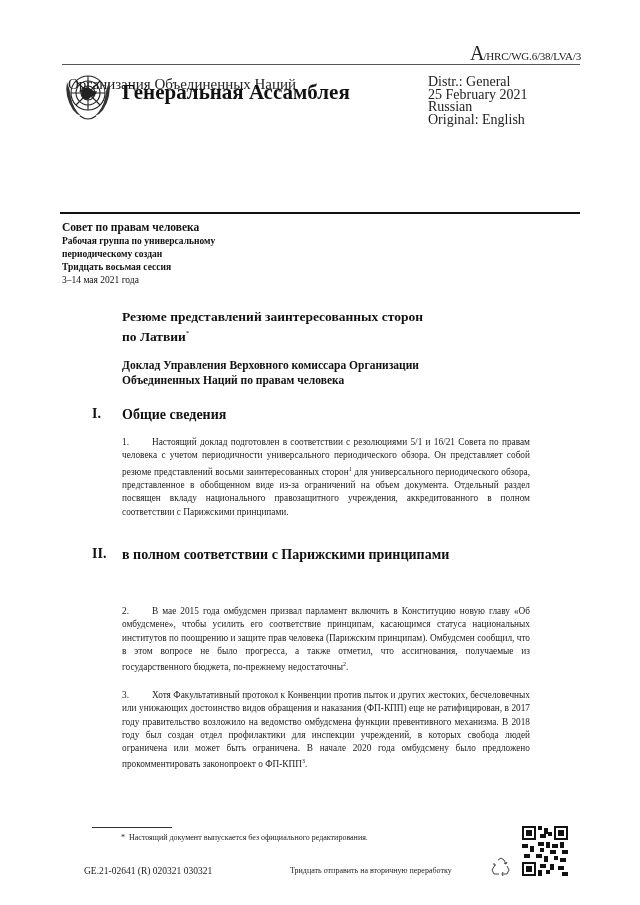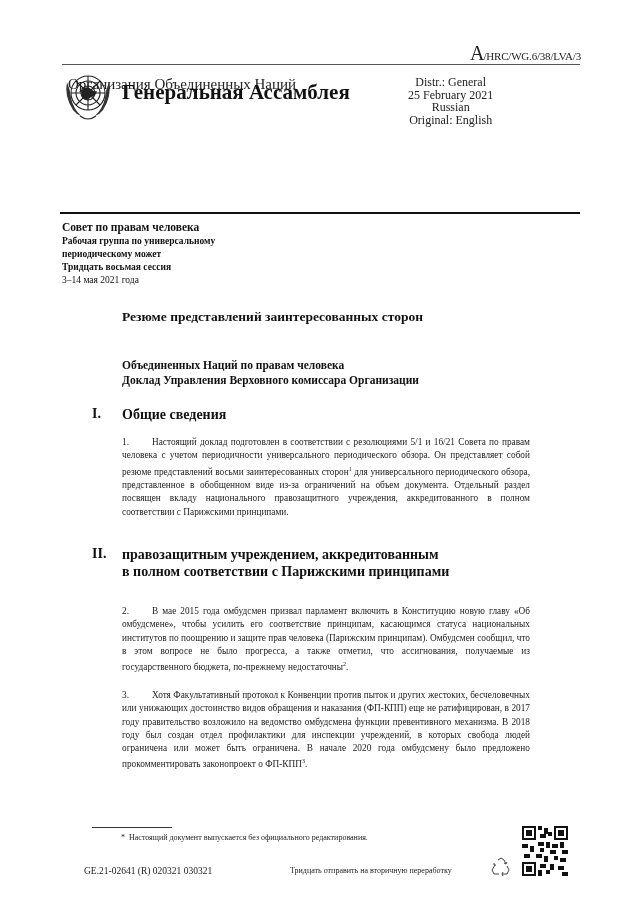--- a/index.html
+++ b/index.html
@@ -5,21 +5,21 @@
   html, body { margin: 0; padding: 0; background: #ffffff; }
   body { width: 640px; height: 905px; position: relative; overflow: hidden;
          font-family: "Liberation Serif", "DejaVu Serif", serif; color: #1a1a1a; }
   .abs { position: absolute; }
   .org-name { left: 68px; top: 44px; font-size: 15px; color: #222; margin-top: 32px; }
   .symbol { right: 59px; top: 42px; font-size: 11px; color: #222; letter-spacing: -0.2px; }
   .symbol .bigA { font-size: 20px; letter-spacing: -1px; }
   .rule-top { left: 62px; top: 64px; width: 518px; height: 1px; background: #555; }
   .emblem { left: 62px; top: 68px; width: 52px; height: 56px; }
   .assembly { left: 122px; top: 80px; font-size: 21px; font-weight: bold; color: #111; }
-  .distr { left: 408px; top: 76px; font-size: 12px; line-height: 12.5px; color: #222; text-align: center; }
+  .distr { left: 428px; top: 76px; font-size: 14px; line-height: 12.5px; color: #222; }
   .rule-thick { left: 60px; top: 212px; width: 520px; height: 2px; background: #111; }
   .council { left: 62px; top: 220px; font-weight: bold; color: #111; }
   .council .c1 { font-size: 11.5px; line-height: 15px; }
   .council .c2 { font-size: 9.5px; line-height: 13px; }
   .council .c3 { font-size: 9.5px; line-height: 13px; font-weight: normal; }
   .title { left: 122px; top: 308px; font-size: 13.5px; font-weight: bold; line-height: 17px; color: #111; width: 400px; }
   .title sup { font-size: 7px; font-weight: normal; }
   .subtitle { left: 122px; top: 358px; font-size: 11.5px; font-weight: bold; line-height: 15px; color: #111; width: 400px; }
   .h-num { font-size: 14px; font-weight: bold; color: #111; }
   .h-text { font-size: 14px; font-weight: bold; color: #111; line-height: 17px; }
@@ -64,44 +64,44 @@
   <div>25 February 2021</div>
   <div>Russian</div>
   <div>Original: English</div>
 </div>
 
 <div class="abs rule-thick"></div>
 
 <div class="abs council">
   <div class="c1">Совет по правам человека</div>
   <div class="c2">Рабочая группа по универсальному</div>
-  <div class="c2">периодическому может</div>
+  <div class="c2">периодическому создан</div>
   <div class="c2">Тридцать восьмая сессия</div>
   <div class="c3">3–14 мая 2021 года</div>
 </div>
 
 <div class="abs title">
   <div>Резюме представлений заинтересованных сторон</div>
+  <div><span>по Латвии</span><sup>*</sup></div>
 </div>
 
 <div class="abs subtitle">
+  <div>Доклад Управления Верховного комиссара Организации</div>
   <div>Объединенных Наций по правам человека</div>
-  <div>Доклад Управления Верховного комиссара Организации</div>
 </div>
 
 <div class="abs h-num" style="left:92px; top:406px;">I.</div>
 <div class="abs h-text" style="left:122px; top:406px;">Общие сведения</div>
 
 <div class="abs para" style="top:436px;">
   <span class="pnum">1.</span><span style="padding-left:0">Настоящий доклад подготовлен в соответствии с резолюциями 5/1 и 16/21 Совета по правам человека с учетом периодичности универсального периодического обзора. Он представляет собой резюме представлений восьми заинтересованных сторон</span><sup>1</sup><span> для универсального периодического обзора, представленное в обобщенном виде из-за ограничений на объем документа. Отдельный раздел посвящен вкладу национального правозащитного учреждения, аккредитованного в полном соответствии с Парижскими принципами.</span>
 </div>
 
 <div class="abs h-num" style="left:92px; top:546px;">II.</div>
 <div class="abs h-text" style="left:122px; top:546px;">
-  <div>правозащитным учреждением, аккредитованным</div>
   <div>в полном соответствии с Парижскими принципами</div>
 </div>
 
 <div class="abs para" style="top:605px;">
   <span class="pnum">2.</span><span>В мае 2015 года омбудсмен призвал парламент включить в Конституцию новую главу «Об омбудсмене», чтобы усилить его соответствие принципам, касающимся статуса национальных институтов по поощрению и защите прав человека (Парижским принципам). Омбудсмен сообщил, что в этом вопросе не было прогресса, а также отметил, что ассигнования, получаемые из государственного бюджета, по-прежнему недостаточны</span><sup>2</sup><span>.</span>
 </div>
 
 <div class="abs para" style="top:689px;">
   <span class="pnum">3.</span><span>Хотя Факультативный протокол к Конвенции против пыток и других жестоких, бесчеловечных или унижающих достоинство видов обращения и наказания (ФП-КПП) еще не ратифицирован, в 2017 году правительство возложило на ведомство омбудсмена функции превентивного механизма. В 2018 году был создан отдел профилактики для инспекции учреждений, в которых свобода людей ограничена или может быть ограничена. В начале 2020 года омбудсмену было предложено прокомментировать законопроект о ФП-КПП</span><sup>3</sup><span>.</span>
 </div>

